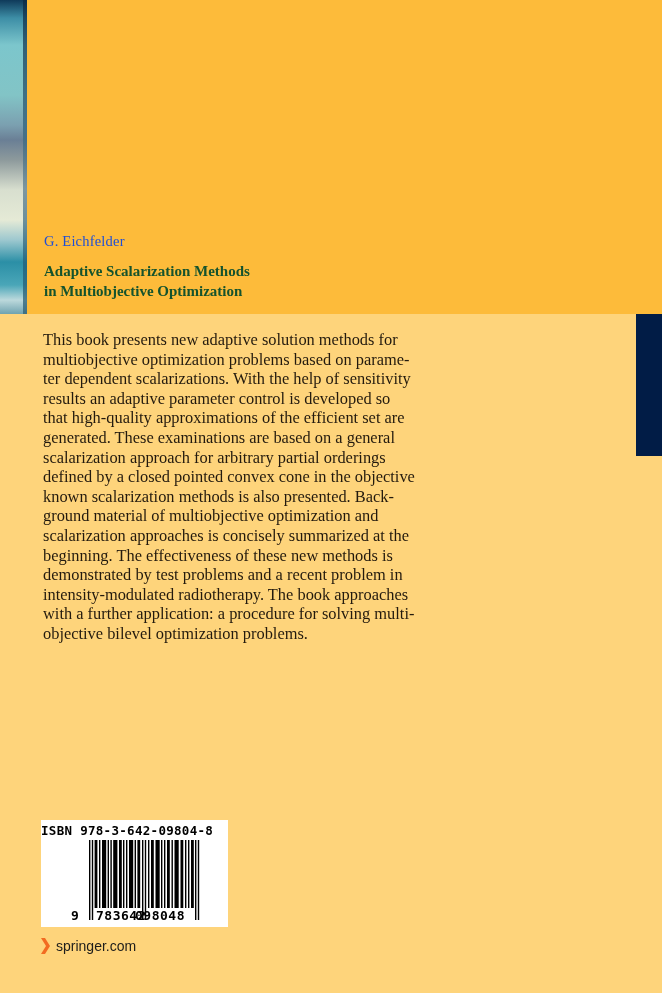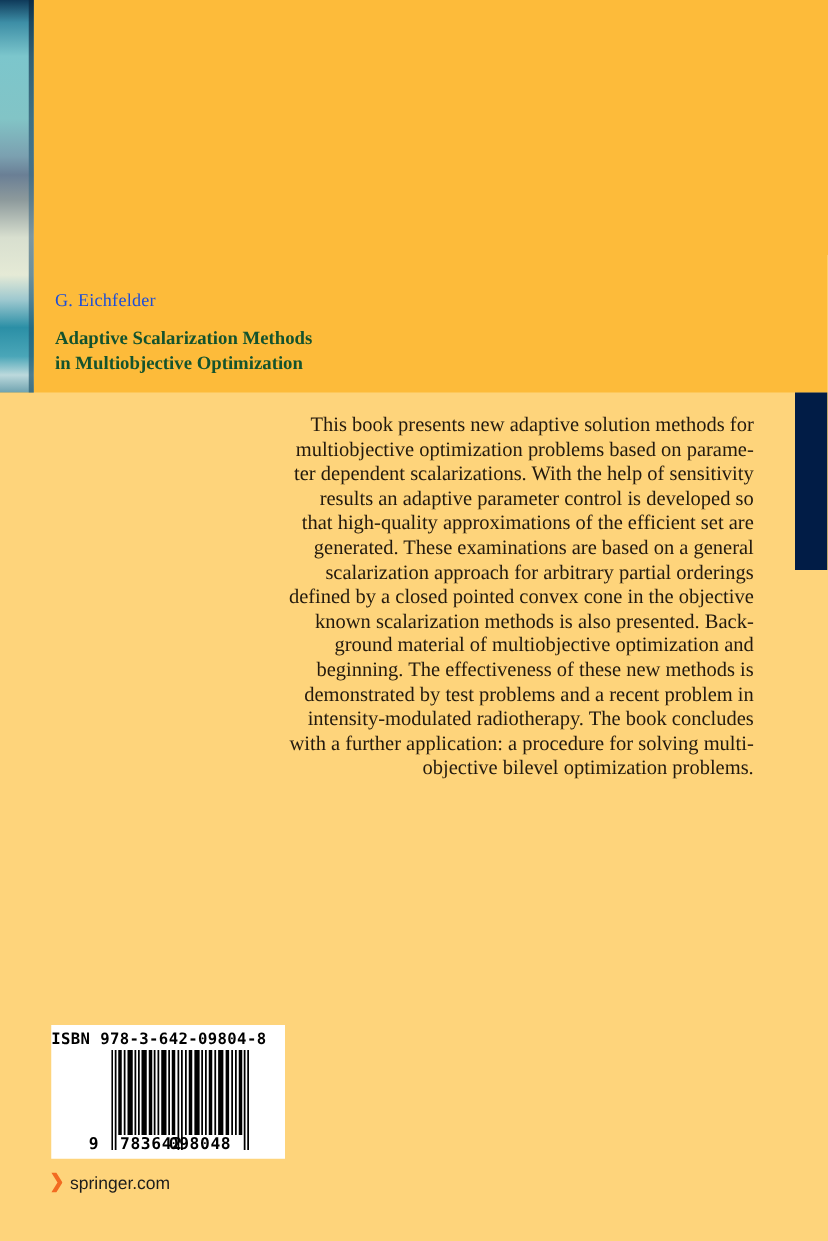--- a/index.html
+++ b/index.html
@@ -36,21 +36,21 @@
   }
 
   .spine-tab {
     position: absolute; left: 636px; top: 314px; width: 26px; height: 142px;
     background: #011c46;
   }
 
   .blurb {
     position: absolute; left: 43px; top: 330px; width: 560px;
     font-family: "Liberation Serif", serif;
-    font-size: 16.4px; line-height: 19.6px; color: #231a0e; text-align: right;
+    font-size: 16.4px; line-height: 19.6px; color: #231a0e;
   }
   .blurb span { display: block; white-space: nowrap; }
 
   .barcode-box {
     position: absolute; left: 41px; top: 820px; width: 187px; height: 107px;
     background: #ffffff;
   }
   .isbn-text {
     position: absolute; left: 0; top: 3px; width: 202px; text-align: left;
     font-family: "DejaVu Sans Mono", monospace; font-size: 12.5px; font-weight: bold;
@@ -93,23 +93,24 @@
   <span>This book presents new adaptive solution methods for</span>
   <span>multiobjective optimization problems based on parame-</span>
   <span>ter dependent scalarizations. With the help of sensitivity</span>
   <span>results an adaptive parameter control is developed so</span>
   <span>that high-quality approximations of the efficient set are</span>
   <span>generated. These examinations are based on a general</span>
   <span>scalarization approach for arbitrary partial orderings</span>
   <span>defined by a closed pointed convex cone in the objective</span>
   <span>known scalarization methods is also presented. Back-</span>
   <span>ground material of multiobjective optimization and</span>
+  <span>scalarization approaches is concisely summarized at the</span>
   <span>beginning. The effectiveness of these new methods is</span>
   <span>demonstrated by test problems and a recent problem in</span>
-  <span>intensity-modulated radiotherapy. The book concludes</span>
+  <span>intensity-modulated radiotherapy. The book approaches</span>
   <span>with a further application: a procedure for solving multi-</span>
   <span>objective bilevel optimization problems.</span>
 </div>
 
 <div class="barcode-box">
   <div class="isbn-text">ISBN 978-3-642-09804-8</div>
   <svg class="bars" viewBox="0 0 112 80" preserveAspectRatio="none">
     <g fill="#000">
       <rect x="0" y="0" width="1.4" height="80"></rect>
         <rect x="2.8" y="0" width="1.4" height="80"></rect>

